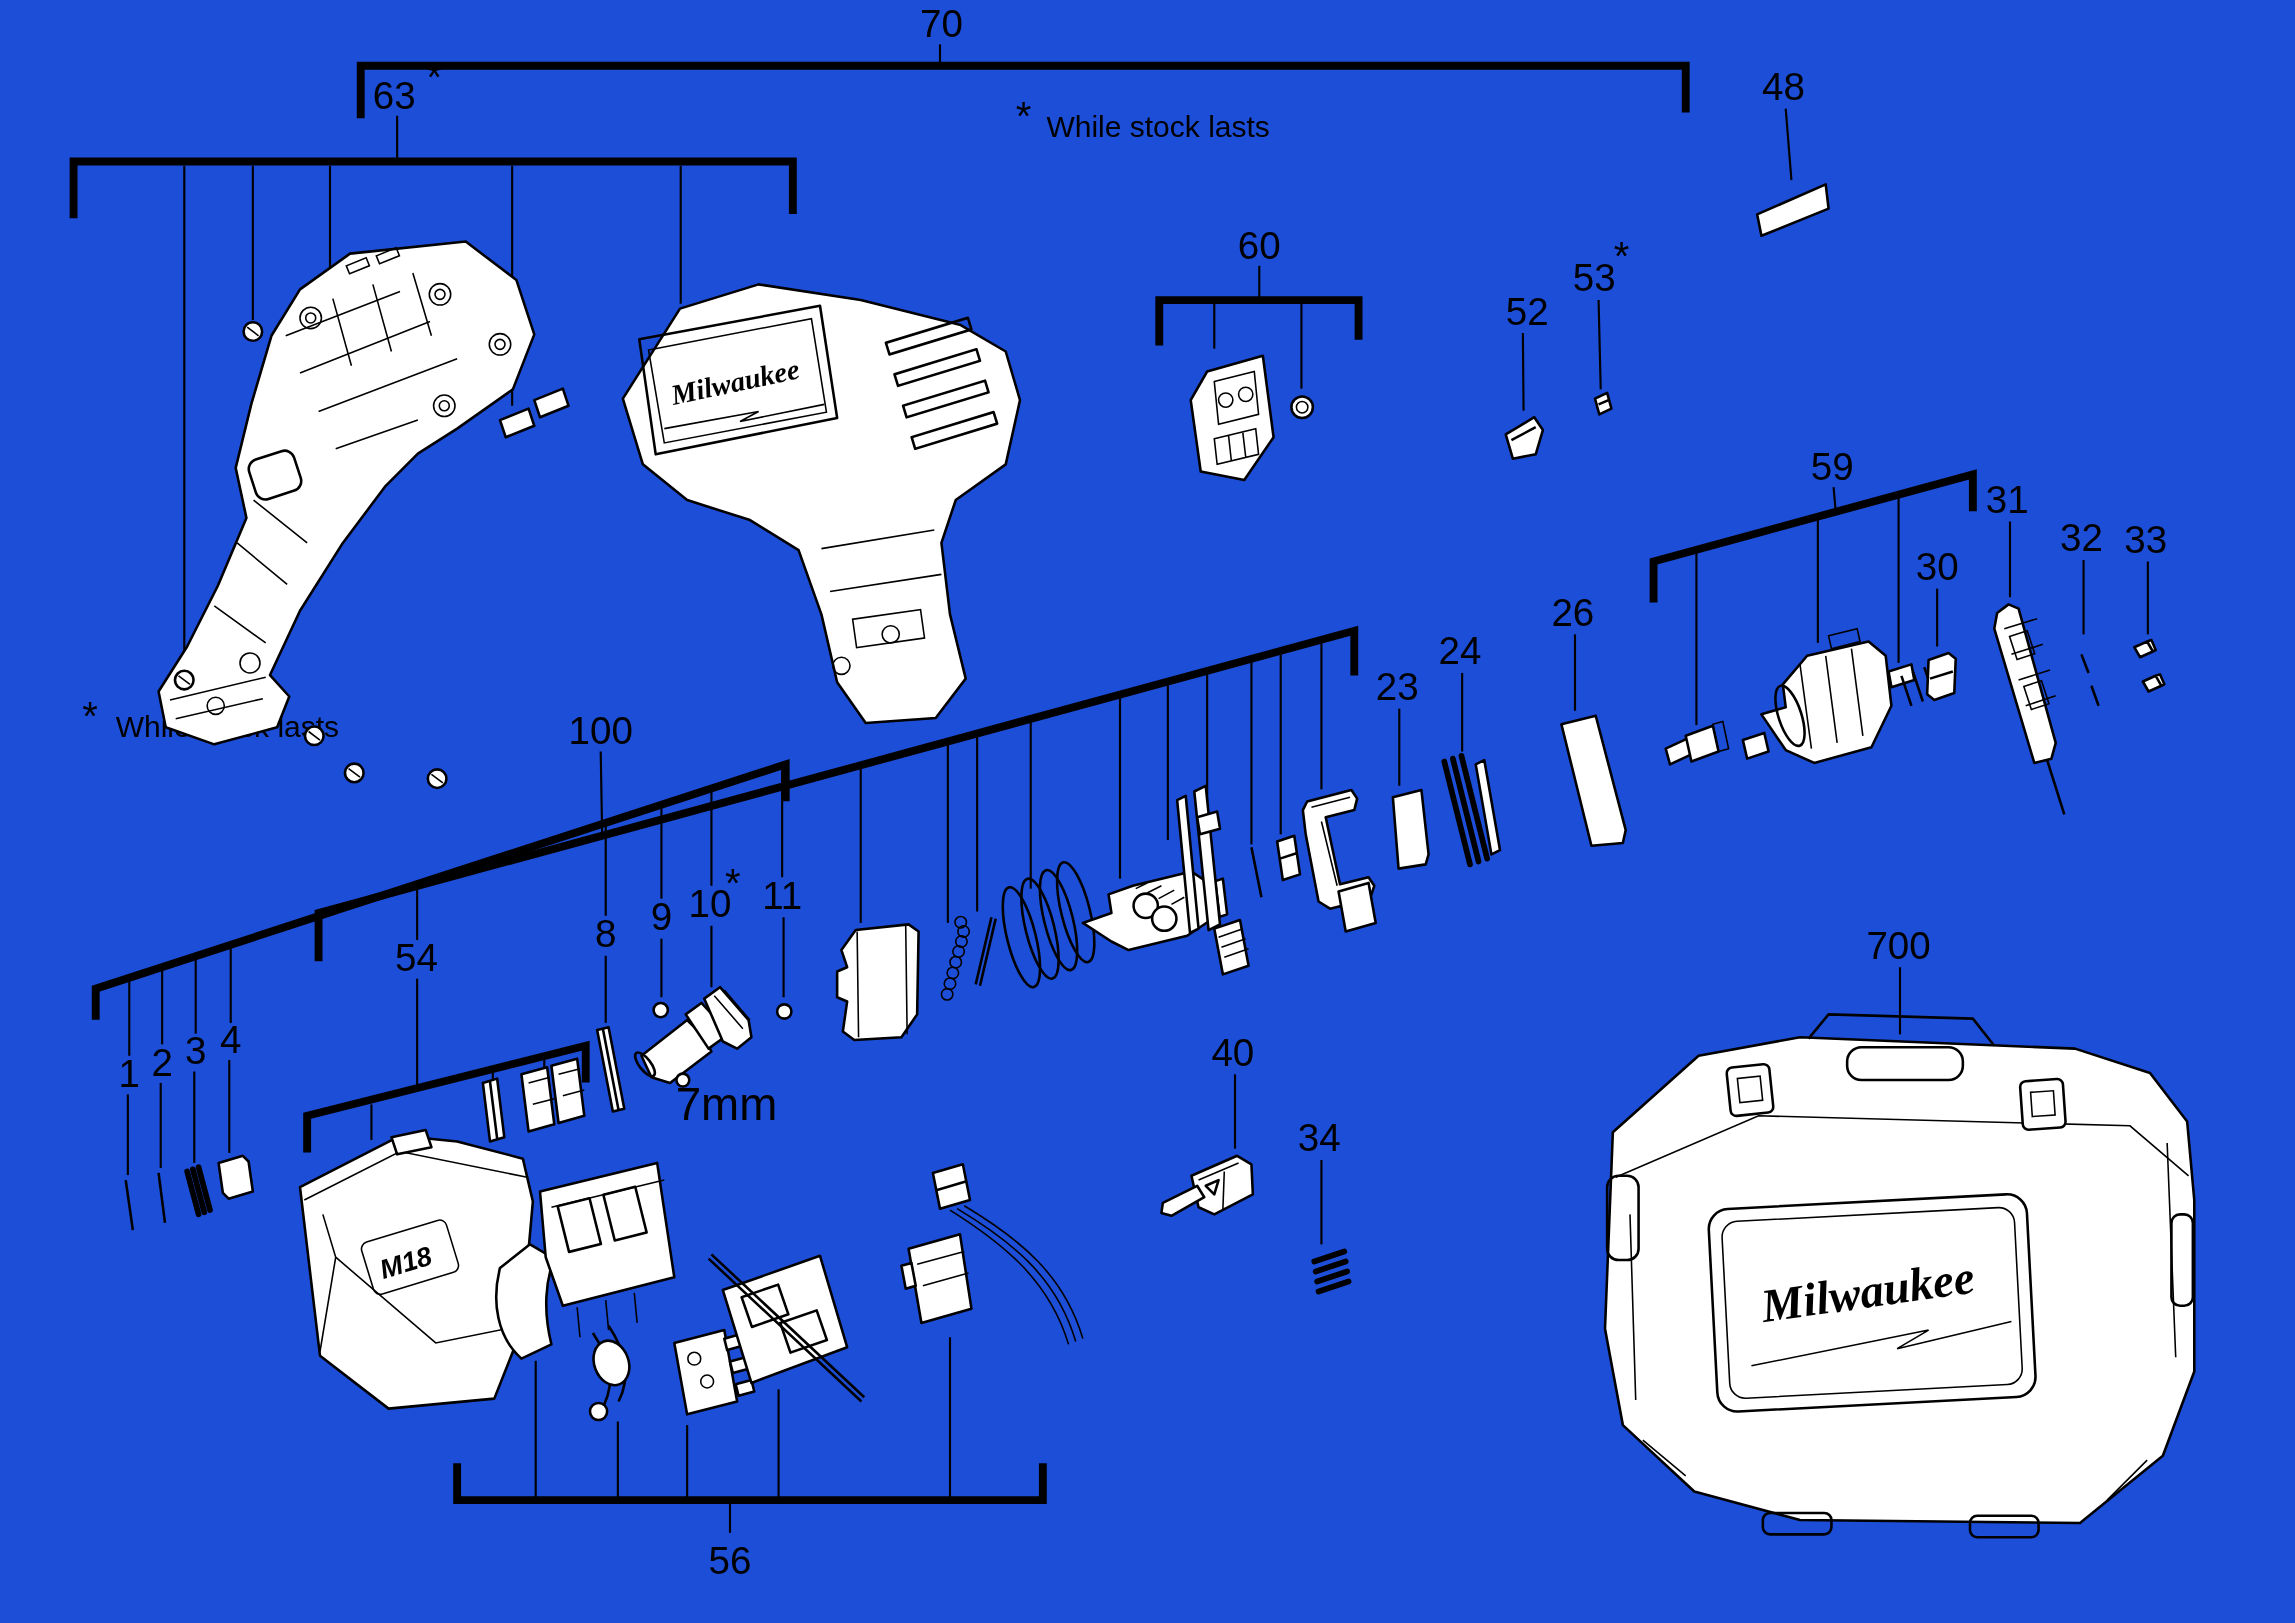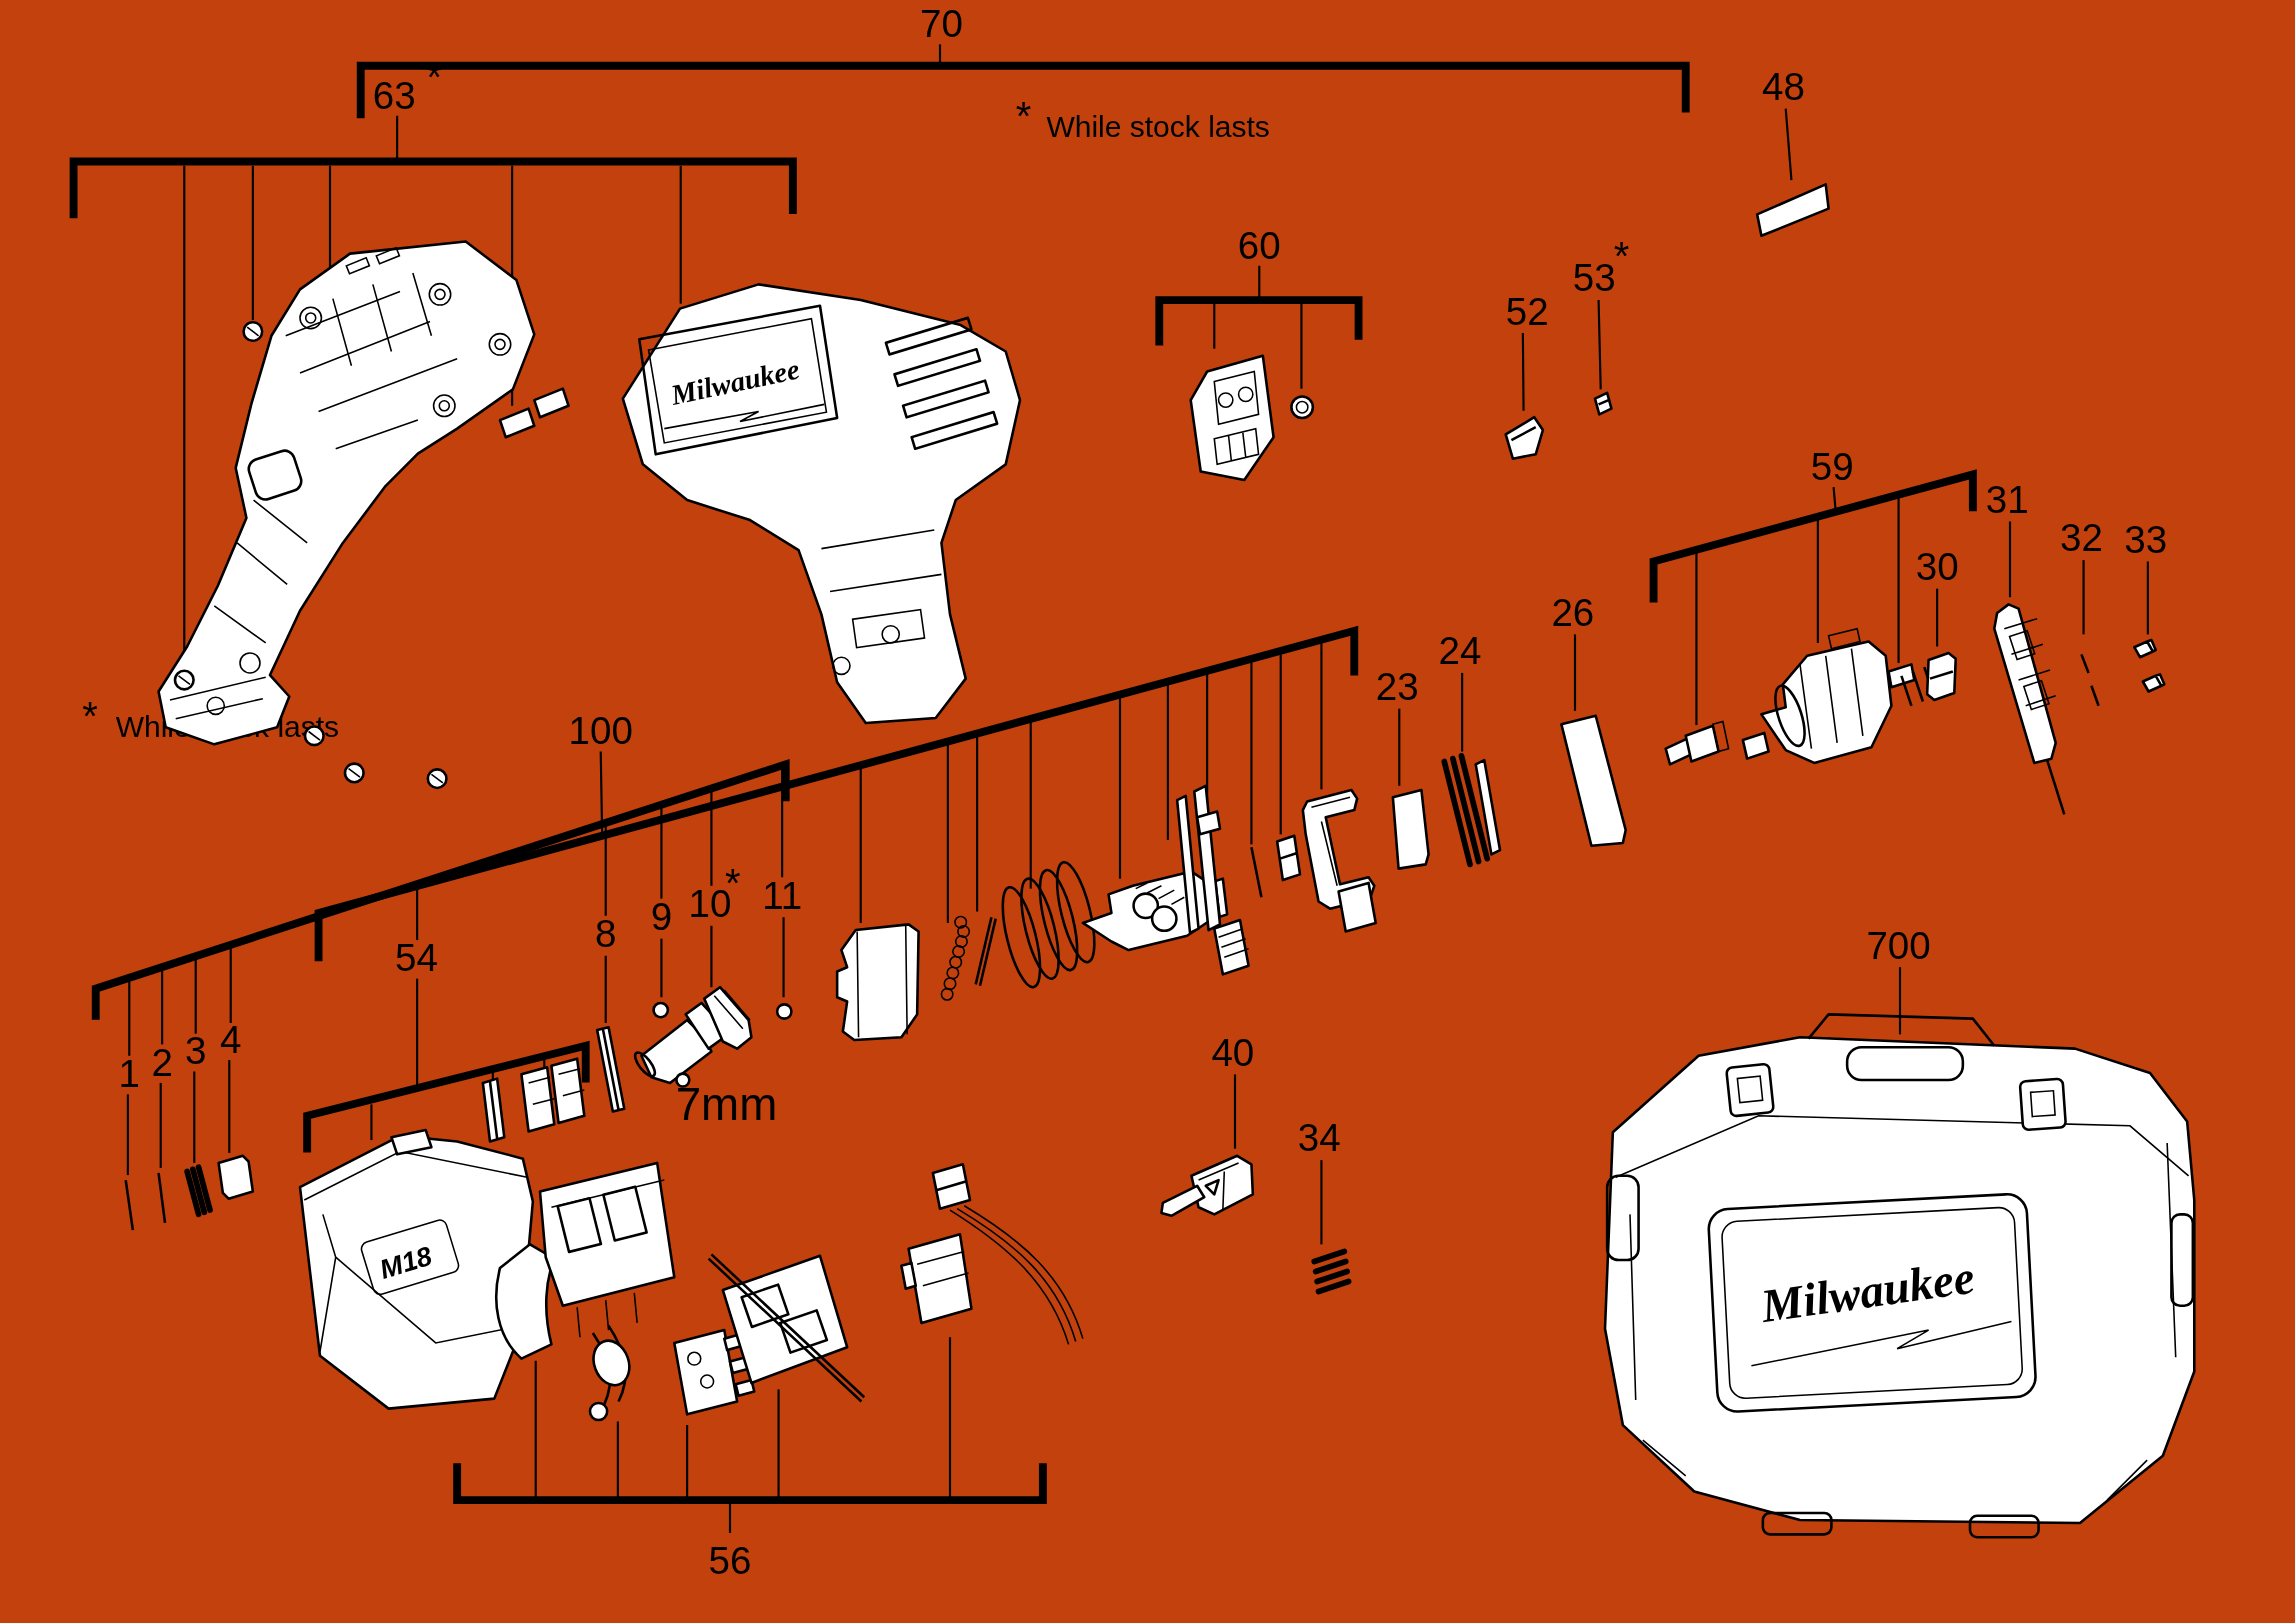--- a/index.html
+++ b/index.html
@@ -1,16 +1,16 @@
 <!DOCTYPE html>
 <html style="font-size:11.4px"><head>
 <meta charset="utf-8">
 <style>
   html,body{margin:0;padding:0;background:#fff;}
-  .stage{position:relative;width:2295px;height:1623px;background:#c2410c;overflow:hidden;
+  .stage{position:relative;width:2295px;height:1623px;background:#1d4ed8;overflow:hidden;
          font-family:"Liberation Sans", sans-serif;}
   svg{position:absolute;left:0;top:0;}
   
   .bk{stroke:#000;stroke-width:11;fill:none;stroke-linecap:square;}   
   .ld{stroke:#000;stroke-width:3;fill:none;}                          
   .pt{stroke:#000;stroke-width:3.6;fill:#fff;stroke-linejoin:round;}  
   .ptn{stroke:#000;stroke-width:3.6;fill:none;stroke-linejoin:round;} 
   .ptd{stroke:#000;stroke-width:2.2;fill:none;}                       
   .hv{stroke:#000;stroke-width:8;fill:none;stroke-linecap:round;}     
   .num{font-family:"Liberation Sans",sans-serif;font-size:54px;fill:#000;text-anchor:middle;}

